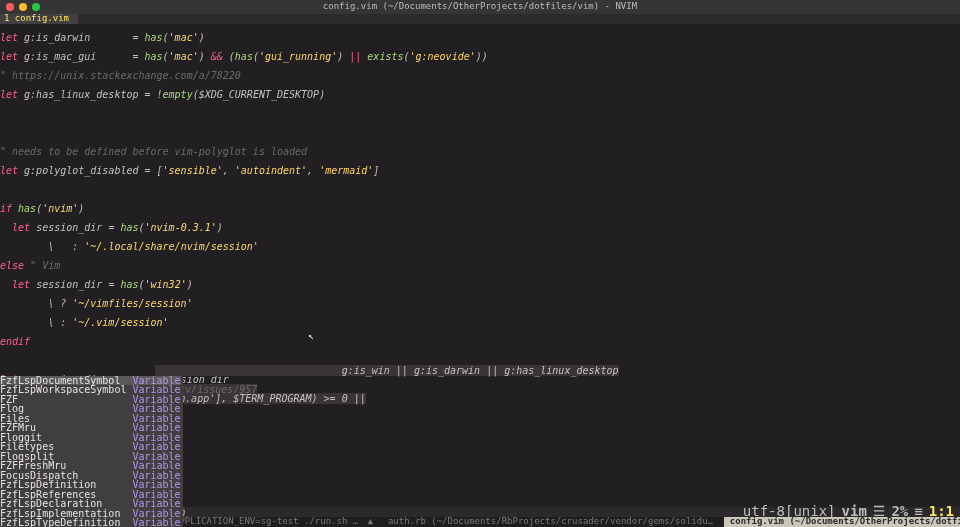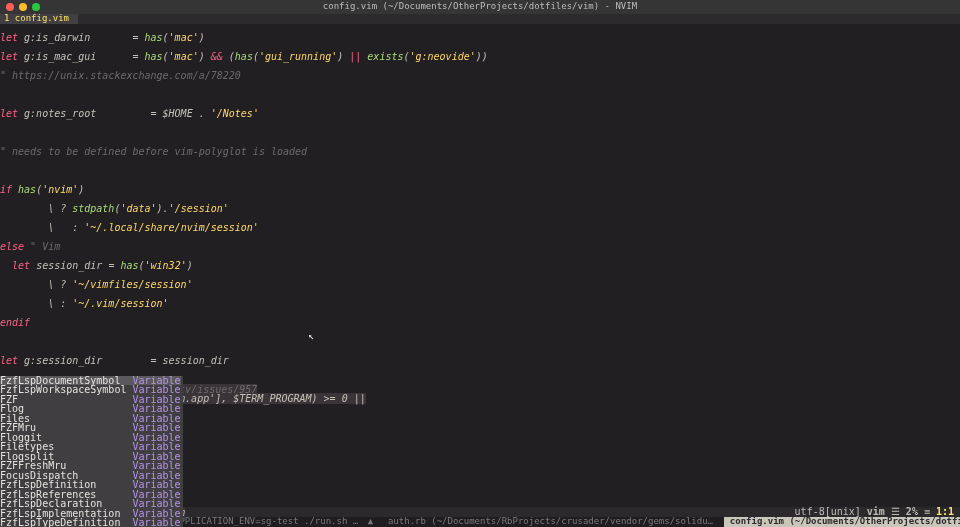--- a/index.html
+++ b/index.html
@@ -79,21 +79,21 @@
     left: 308px; top: 307px;
     font-style: normal; color: #eee;
     font-size: 10px;
   }
   
   .statusline {
     height: 9.5px;
     background: #2b292c;
     display: flex; align-items: flex-start;
     font-style: normal;
-    font-size: 10px;
+    font-size: 14px;
     color: #bdbdb6;
   }
   .statusline .right {
     margin-left: auto; display: flex; gap: 6px;
     padding-right: 6px;
   }
   .statusline .bold { font-weight: bold; }
   .statusline .vimword { font-weight: bold; }
   .statusline .stpos { color: #fce566; font-weight: bold; }
   
@@ -129,27 +129,28 @@
 
 <div class="tabline">
   <div class="tab">
     <span>1</span>&nbsp;<span>config.vim</span>&nbsp;</div>
 </div>
 
 <div class="editor">
 <div class="line"><span class="c-kw">let</span><span class="c-var"> g:is_darwin       </span><span class="c-op2">= </span><span class="c-fn">has</span><span>(</span><span class="c-str">'mac'</span><span>)</span></div>
 <div class="line"><span class="c-kw">let</span><span class="c-var"> g:is_mac_gui      </span><span class="c-op2">= </span><span class="c-fn">has</span><span>(</span><span class="c-str">'mac'</span><span>) </span><span class="c-op">&amp;&amp;</span><span> (</span><span class="c-fn">has</span><span>(</span><span class="c-str">'gui_running'</span><span>) </span><span class="c-op">||</span><span> </span><span class="c-fn">exists</span><span>(</span><span class="c-str">'g:neovide'</span><span>))</span></div>
 <div class="line"><span class="c-cmt">" </span><span class="c-url">https://unix.stackexchange.com/a/78220</span></div>
+<div class="line"><span class="c-kw">let</span><span class="c-var"> g:has_linux_desktop </span><span class="c-op2">= !</span><span class="c-fn">empty</span><span>(</span><span class="c-var">$XDG_CURRENT_DESKTOP</span><span>)</span></div>
 <div class="line"></div>
-<div class="line"><span class="c-kw">let</span><span class="c-var"> g:notes_root         </span><span class="c-op2">= </span><span class="c-var">$HOME</span><span> . </span><span class="c-str">'/Notes'</span></div>
 <div class="line"></div>
 <div class="line"><span class="c-cmt">" needs to be defined before vim-polyglot is loaded</span></div>
+<div class="line"><span class="c-kw">let</span><span class="c-var"> g:polyglot_disabled </span><span>= [</span><span class="c-str">'sensible'</span><span>, </span><span class="c-str">'autoindent'</span><span>, </span><span class="c-str">'mermaid'</span><span>]</span></div>
 <div class="line"></div>
 <div class="line"><span class="c-kw">if</span><span> </span><span class="c-fn">has</span><span>(</span><span class="c-str">'nvim'</span><span>)</span></div>
-<div class="line"><span class="c-var">        \ ? </span><span class="c-fn">stdpath</span><span>(</span><span class="c-str">'data'</span><span>).</span><span class="c-str">'/session'</span></div>
+<div class="line"><span class="c-kw">  let</span><span class="c-var"> session_dir </span><span>= </span><span class="c-fn">has</span><span>(</span><span class="c-str">'nvim-0.3.1'</span><span>)</span></div>
 <div class="line"><span class="c-var">        \   : </span><span class="c-str">'~/.local/share/nvim/session'</span></div>
 <div class="line"><span class="c-kw">else</span><span class="c-cmt"> " Vim</span></div>
 <div class="line"><span class="c-kw">  let</span><span class="c-var"> session_dir </span><span>= </span><span class="c-fn">has</span><span>(</span><span class="c-str">'win32'</span><span>)</span></div>
 <div class="line"><span class="c-var">        \ ? </span><span class="c-str">'~/vimfiles/session'</span></div>
 <div class="line"><span class="c-var">        \ : </span><span class="c-str">'~/.vim/session'</span></div>
 <div class="line"><span class="c-kw">endif</span></div>
 <div class="line"></div>
 <div class="line"><span class="c-kw">let</span><span class="c-var"> g:session_dir        </span><span>= session_dir</span></div>
 <div class="line"></div>
 <div class="line"><span class="c-kw">let</span><span class="c-var"> g:project_markers </span><span>= [</span></div>
@@ -157,20 +158,21 @@
 
 
 
 
 
 
 
 
 
 
+<div class="line" style="position:absolute; top:342px; left:155px;"><span class="c-var c-hi">                               g:is_win || g:is_darwin || g:has_linux_desktop</span></div>
 <div class="line" style="position:absolute; top:361px; left:155px;"><span class="c-cmt c-hi"> kitty/issues/957</span></div>
 <div class="line" style="position:absolute; top:370.5px; left:155px;"><span class="c-var c-hi"> Term.app'], $TERM_PROGRAM) &gt;= 0 ||</span></div>
 <div class="line" style="position:absolute; top:380px; left:155px;"><span class="c-var c-hi"> )</span></div>
 <div class="line" style="position:absolute; top:484.5px; left:155px;"><span class="c-var c-hi"> .vim</span></div>
 
 
 <div class="popup" id="popup"><div class="sel">FzfLspDocumentSymbol  <span class="pk">Variable</span></div><div>FzfLspWorkspaceSymbol <span class="pk">Variable</span></div><div>FZF                   <span class="pk">Variable</span></div><div>Flog                  <span class="pk">Variable</span></div><div>Files                 <span class="pk">Variable</span></div><div>FZFMru                <span class="pk">Variable</span></div><div>Floggit               <span class="pk">Variable</span></div><div>Filetypes             <span class="pk">Variable</span></div><div>Flogsplit             <span class="pk">Variable</span></div><div>FZFFreshMru           <span class="pk">Variable</span></div><div>FocusDispatch         <span class="pk">Variable</span></div><div>FzfLspDefinition      <span class="pk">Variable</span></div><div>FzfLspReferences      <span class="pk">Variable</span></div><div>FzfLspDeclaration     <span class="pk">Variable</span></div><div>FzfLspImplementation  <span class="pk">Variable</span></div><div>FzfLspTypeDefinition  <span class="pk">Variable</span></div></div>
 
 <div class="cursor-pointer">↖</div>
 </div>

